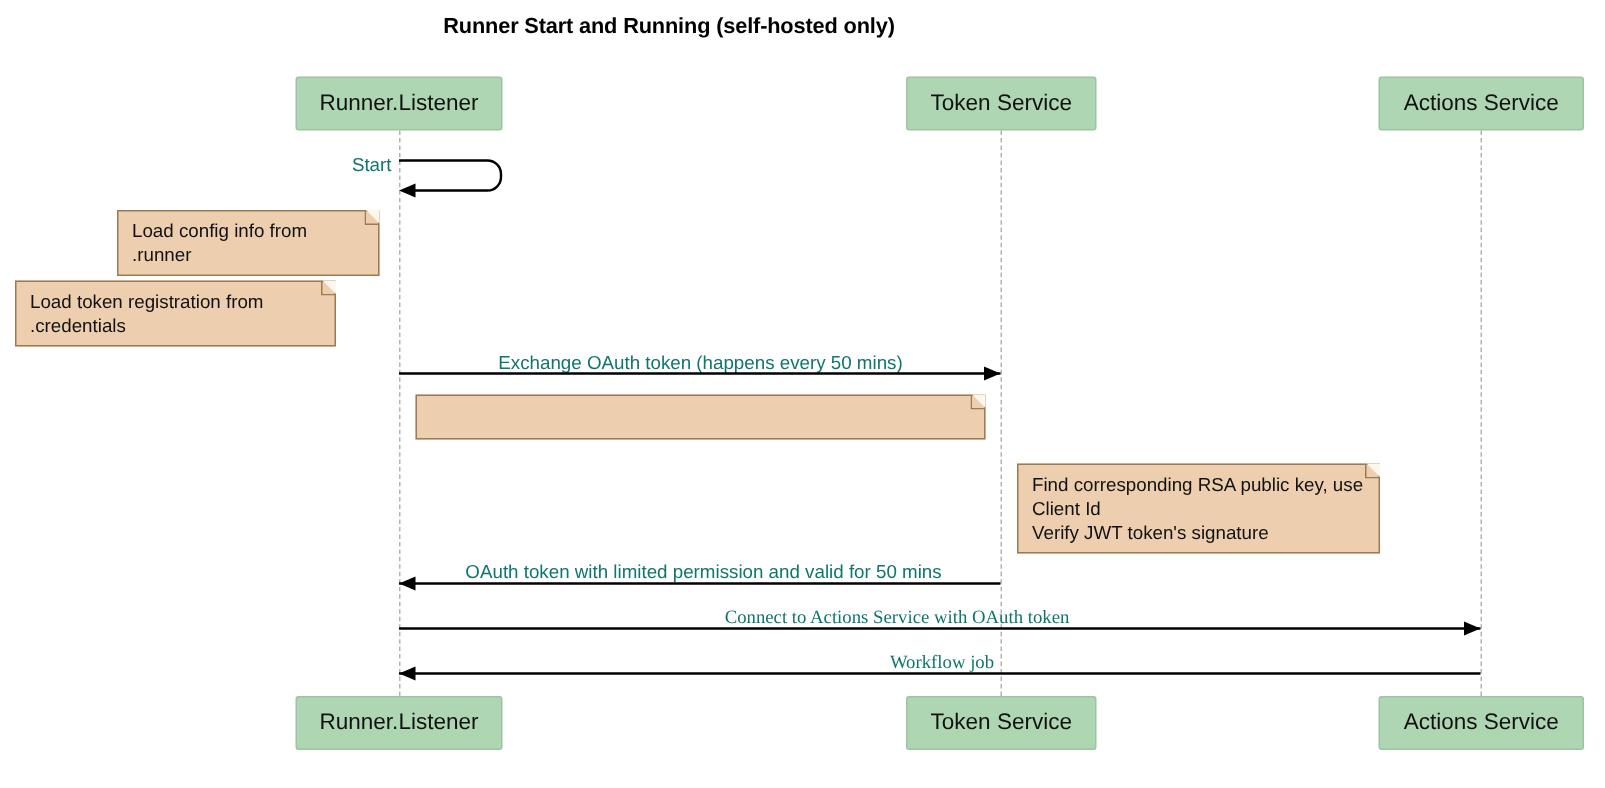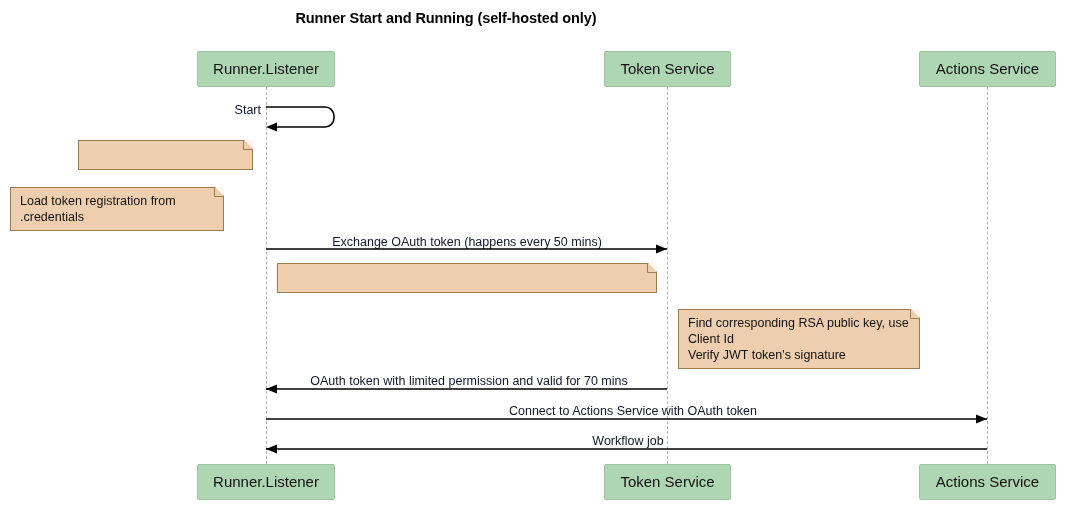--- a/index.html
+++ b/index.html
@@ -66,21 +66,21 @@
     top: -1px;
     right: -1px;
     width: 0;
     height: 0;
     border-left: 9px solid transparent;
     border-top: 9px solid #fdf6ec;
   }
   .msg-label {
     position: absolute;
     font-size: 12.5px;
-    color: #0f172a;
+    color: #0f766e;
     white-space: nowrap;
   }
   .msg-label.center {
     transform: translateX(-50%);
   }
   .msg-label.right {
     text-align: right;
     transform: translateX(-100%);
   }
   svg.arrowlayer {
@@ -108,40 +108,40 @@
       <div class="participant" style="left: 197px; width: 138px; top: 51px;">Runner.Listener</div>
       <div class="participant" style="left: 604px; width: 127px; top: 51px;">Token Service</div>
       <div class="participant" style="left: 919px; width: 137px; top: 51px;">Actions Service</div>
     </div>
   <div id="participants-bottom">
       <div class="participant" style="left: 197px; width: 138px; top: 464px;">Runner.Listener</div>
       <div class="participant" style="left: 604px; width: 127px; top: 464px;">Token Service</div>
       <div class="participant" style="left: 919px; width: 137px; top: 464px;">Actions Service</div>
     </div>
   <div id="notes">
-      <div class="note" style="left: 78px; top: 140px; width: 175px; min-height: 30px;"><span class="fold"></span><svg width="10" height="10" style="position: absolute; top: -1px; right: -1px;">
+      <div class="note" style="left: 78px; top: 140px; width: 175px; min-height: 30px;"><span>Load config info from .runner</span><span class="fold"></span><svg width="10" height="10" style="position: absolute; top: -1px; right: -1px;">
           <path d="M0.5,0.5 L0.5,9.5 L9.5,9.5" fill="none" stroke="#9c7a52" stroke-width="1"></path>
         </svg></div>
       <div class="note" style="left: 10px; top: 187px; width: 214px; min-height: 30px;"><span>Load token registration from .credentials</span><span class="fold"></span><svg width="10" height="10" style="position: absolute; top: -1px; right: -1px;">
           <path d="M0.5,0.5 L0.5,9.5 L9.5,9.5" fill="none" stroke="#9c7a52" stroke-width="1"></path>
         </svg></div>
       <div class="note" style="left: 277px; top: 263px; width: 380px; min-height: 30px;"><span class="fold"></span><svg width="10" height="10" style="position: absolute; top: -1px; right: -1px;">
           <path d="M0.5,0.5 L0.5,9.5 L9.5,9.5" fill="none" stroke="#9c7a52" stroke-width="1"></path>
         </svg></div>
       <div class="note" style="left: 678px; top: 309px; width: 242px; min-height: 52px;"><span>Find corresponding RSA public key, use Client Id
 Verify JWT token's signature</span><span class="fold"></span><svg width="10" height="10" style="position: absolute; top: -1px; right: -1px;">
           <path d="M0.5,0.5 L0.5,9.5 L9.5,9.5" fill="none" stroke="#9c7a52" stroke-width="1"></path>
         </svg></div>
     </div>
   <div id="messages">
       <div class="msg-label right" style="left: 261px; top: 103px;">Start</div>
       <div class="msg-label center" style="left: 467px; top: 235px;">Exchange OAuth token (happens every 50 mins)</div>
-      <div class="msg-label center" style="left: 469px; top: 374px;">OAuth token with limited permission and valid for 70 mins</div>
-      <div class="msg-label center" style="left: 633px; top: 404px;">Connect to Actions Service with OAuth token</div>
-      <div class="msg-label center" style="left: 628px; top: 434px;">Workflow job</div>
+      <div class="msg-label center" style="left: 469px; top: 374px;">OAuth token with limited permission and valid for 50 mins</div>
+      <div class="msg-label center" style="left: 598px; top: 404px; font-family: Liberation Serif, serif;">Connect to Actions Service with OAuth token</div>
+      <div class="msg-label center" style="left: 628px; top: 434px; font-family: Liberation Serif, serif;">Workflow job</div>
     </div>
 
   <svg class="arrowlayer" id="arrowlayer" viewBox="0 0 1070 525">
       <path d="M266,107 H325 A9,9 0 0 1 334,116 V118 A9,9 0 0 1 325,127 H276" fill="none" stroke="#000000" stroke-width="1.6"></path>
       <polygon points="266,127 277,122.4 277,131.6" fill="#000000"></polygon>
       <line x1="266" y1="249" x2="667" y2="249" stroke="#000000" stroke-width="1.6"></line>
       <polygon points="667,249 656,244.4 656,253.6" fill="#000000"></polygon>
       <line x1="667" y1="389" x2="266" y2="389" stroke="#000000" stroke-width="1.6"></line>
       <polygon points="266,389 277,384.4 277,393.6" fill="#000000"></polygon>
       <line x1="266" y1="419" x2="987" y2="419" stroke="#000000" stroke-width="1.6"></line>

